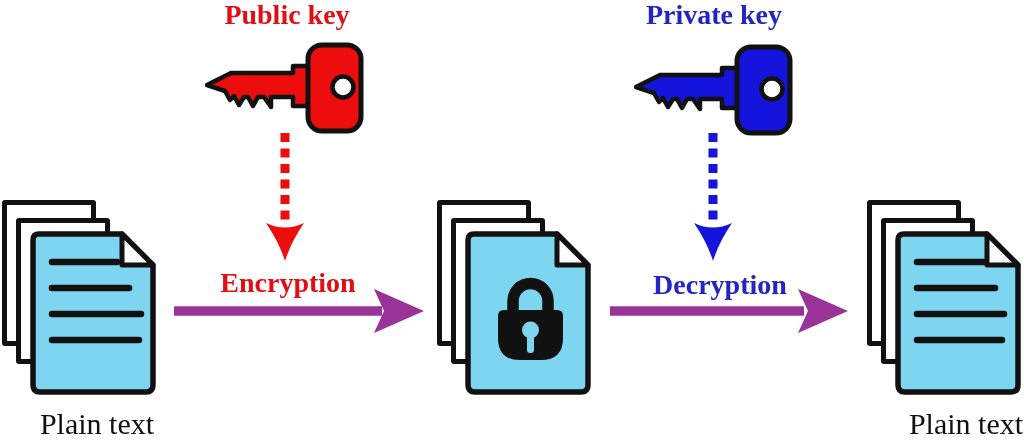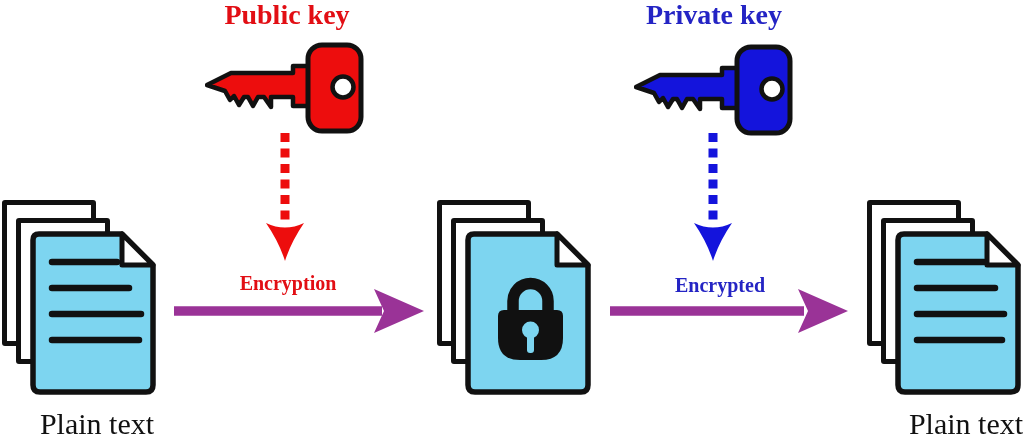--- a/index.html
+++ b/index.html
@@ -7,21 +7,21 @@
     --purple:#9A3397; --document_fill:#7DD5F0; --outline:#111111; --background:#FFFFFF;
   }
   html,body{margin:0;padding:0;}
   body{background:var(--background);font-family:"Liberation Serif","DejaVu Serif",serif;}
   .canvas{position:relative;width:1024px;height:448px;background:var(--background);overflow:hidden;}
   .abs{position:absolute;}
 
   
   .lbl{position:absolute;width:300px;text-align:center;line-height:34px;}
   .key-title{font-size:28px;font-weight:700;}
-  .proc-title{font-size:20px;font-weight:700;}
+  .proc-title{font-size:28px;font-weight:700;}
   .bottom-label{font-size:30px;font-weight:400;color:var(--outline);white-space:pre;}
   .t-red{color:var(--red_text);}
   .t-blue{color:var(--blue_text);}
   .lbl-public{left:137px;top:-2px;}
   .lbl-private{left:564px;top:-2px;}
   .lbl-encryption{left:138px;top:266px;}
   .lbl-decryption{left:570px;top:268px;}
   .lbl-plain-left{left:-53px;top:407px;}
   .lbl-encrypted{left:395px;top:407px;}
   .lbl-plain-right{left:816px;top:407px;}
@@ -89,21 +89,21 @@
   <svg class="abs red-dashed red-arrow" width="42" height="132" viewBox="0 0 42 132">
     <line class="dash-line" x1="21" y1="2" x2="21" y2="92"></line>
     <path class="dash-head" d="M2 92 Q21 101 40 92 Q27 111 21 130 Q15 111 2 92 Z"></path>
   </svg>
   <svg class="abs blue-dashed blue-arrow" width="42" height="132" viewBox="0 0 42 132">
     <line class="dash-line" x1="21" y1="2" x2="21" y2="92"></line>
     <path class="dash-head" d="M2 92 Q21 101 40 92 Q27 111 21 130 Q15 111 2 92 Z"></path>
   </svg>
 
   <div class="lbl proc-title t-red lbl-encryption">Encryption</div>
-  <div class="lbl proc-title t-blue lbl-decryption">Encrypted</div>
+  <div class="lbl proc-title t-blue lbl-decryption">Decryption</div>
 
   <svg class="abs enc-arrow" width="254" height="50" viewBox="0 0 254 50">
     <line class="flow-shaft" x1="2" y1="25" x2="210" y2="25"></line>
     <polygon class="flow-head" points="202,3 252,25 202,47 212,25"></polygon>
   </svg>
   <svg class="abs dec-arrow" width="242" height="50" viewBox="0 0 242 50">
     <line class="flow-shaft" x1="2" y1="24" x2="196" y2="24"></line>
     <polygon class="flow-head" points="190,2 240,24 190,46 200,24"></polygon>
   </svg>
 

